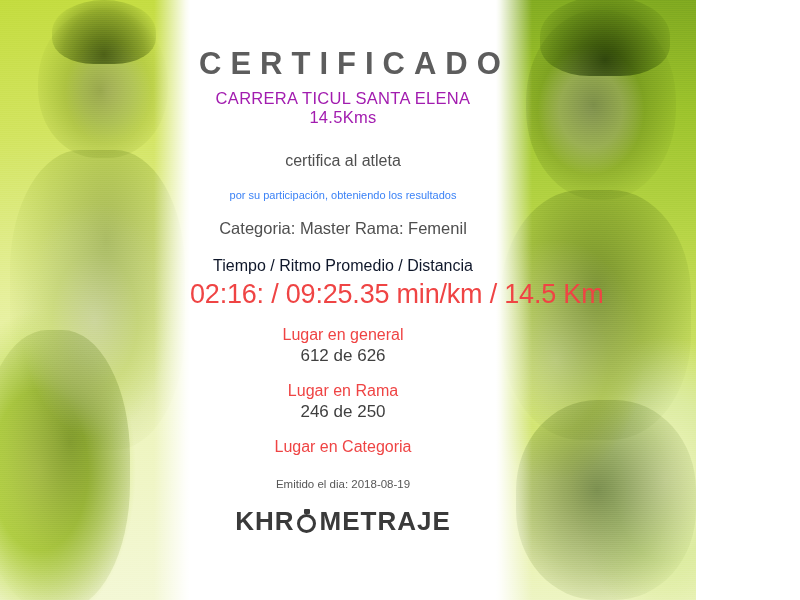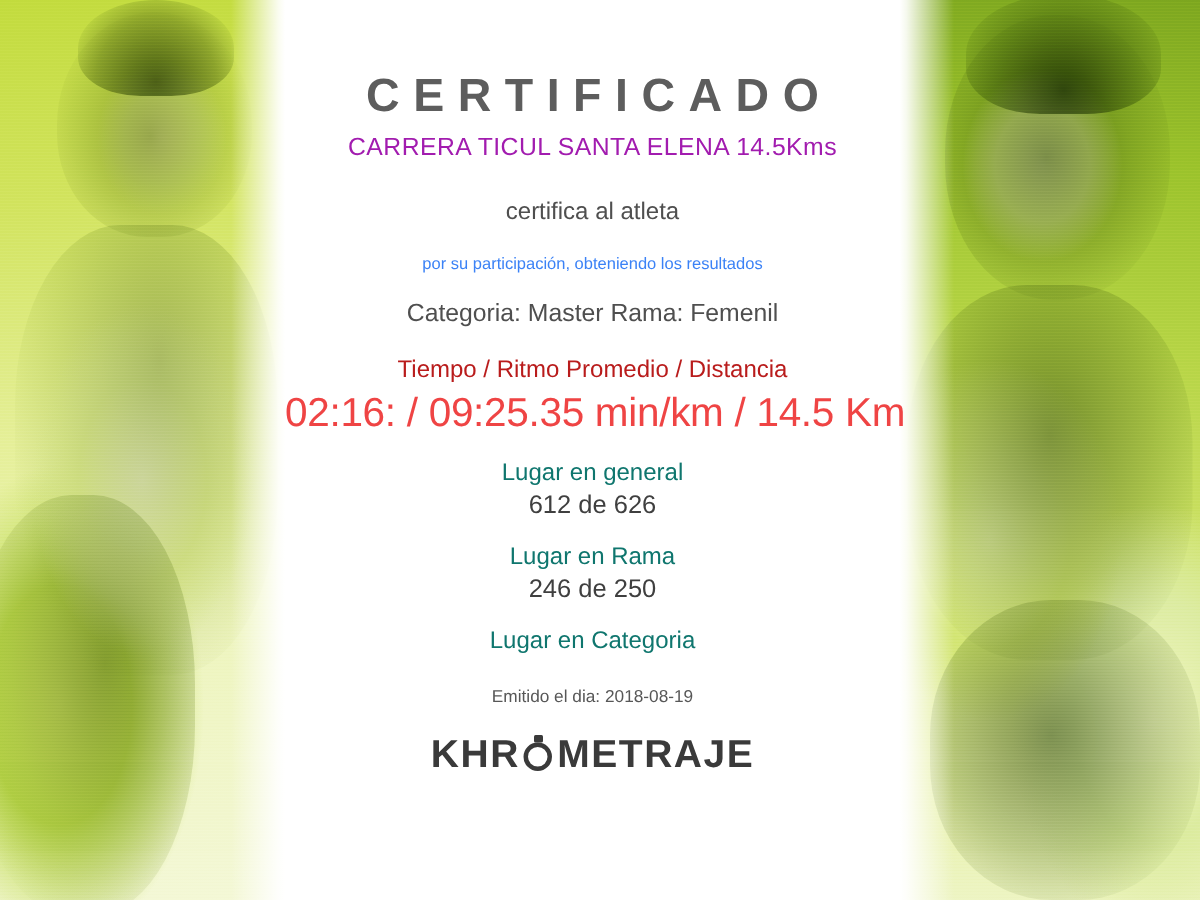--- a/index.html
+++ b/index.html
@@ -2,21 +2,21 @@
 <html><head>
 <meta charset="utf-8">
 <style>
   html, body {
     margin: 0;
     padding: 0;
     background: #ffffff;
   }
   #cert {
     position: relative;
-    width: 800px;
+    width: 696px;
     height: 600px;
     overflow: hidden;
     font-family: "Liberation Sans", sans-serif;
     background: #ffffff;
   }
 
   
   .photo {
     position: absolute;
     top: 0;
@@ -148,33 +148,33 @@
     color: #3b82f6;
   }
   .category {
     margin-top: 18px;
     font-size: 16.5px;
     color: #4f4f4f;
   }
   .metrics-label {
     margin-top: 19px;
     font-size: 16px;
-    color: #b91c1c;
+    color: #0f172a;
   }
   .metrics-value {
     margin-top: 4px;
     font-size: 27px;
     color: #ef4444;
     white-space: nowrap;
     letter-spacing: -0.2px;
   }
   .place-label {
     margin-top: 16px;
     font-size: 16px;
-    color: #0f766e;
+    color: #ef4444;
   }
   .place-value {
     margin-top: 2px;
     font-size: 17px;
     color: #3f3f3f;
   }
   .emitted {
     margin-top: 22px;
     font-size: 11.5px;
     color: #575757;

